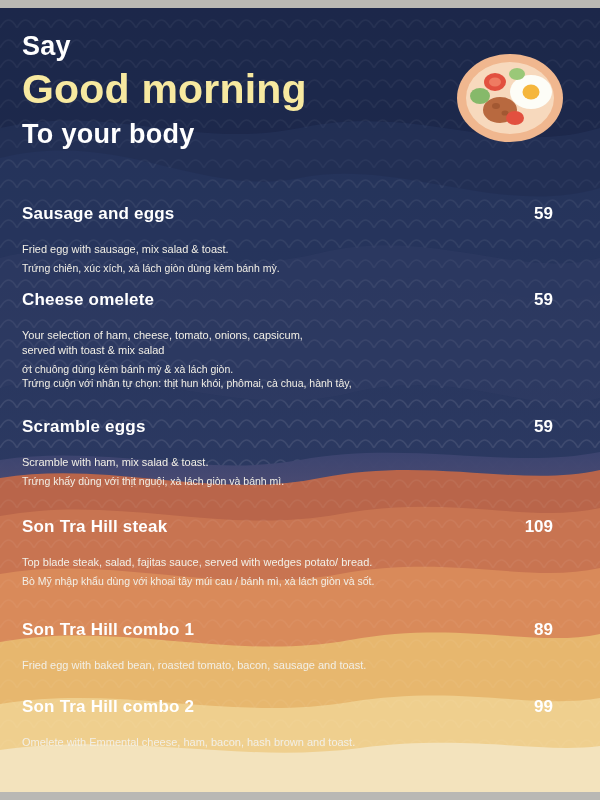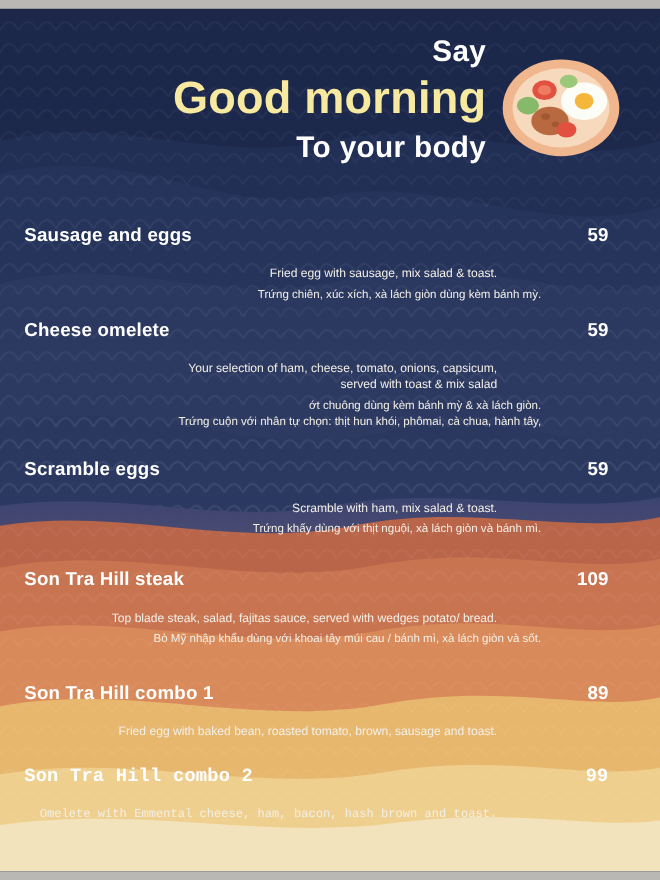--- a/index.html
+++ b/index.html
@@ -14,21 +14,20 @@
     overflow: hidden;
   }
   #menu-card {
     position: absolute;
     left: 0;
     top: 8px;
     width: 600px;
     height: 784px;
     overflow: hidden;
     background: #1d2a4d;
-    text-align: right;
   }
   
   .bg-layer {
     position: absolute;
     left: 0;
     top: 0;
     width: 600px;
     height: 784px;
     pointer-events: none;
   }
@@ -119,21 +118,21 @@
     max-width: 470px;
   }
   .desc-en div, .desc-vi div { white-space: nowrap; }
 
   
   .item.i0 { margin-top: 0px; }
   .item.i1 { margin-top: 14px; }
   .item.i2 { margin-top: 26px; }
   .item.i3 { margin-top: 28px; }
   .item.i4 { margin-top: 32px; }
-  .item.i5 { margin-top: 24px; font-family: Liberation Mono, monospace; }
+  .item.i5 { margin-top: 24px; }
 </style>
 </head>
 <body>
 
 <div id="menu-card">
 
   <div class="bg-layer">
     <svg class="bg-svg" viewBox="0 0 600 784" preserveAspectRatio="none" xmlns="http://www.w3.org/2000/svg">
       <defs>
         <linearGradient id="gNight" x1="0" y1="0" x2="0" y2="1">
@@ -258,21 +257,21 @@
         <div>Bò Mỹ nhập khẩu dùng với khoai tây múi cau / bánh mì, xà lách giòn và sốt.</div>
       </div>
     </div>
 
     <div class="item i4">
       <div class="item-head">
         <div class="item-name">Son Tra Hill combo 1</div>
         <div class="item-price">89</div>
       </div>
       <div class="desc-en">
-        <div>Fried egg with baked bean, roasted tomato, brown, sausage and toast.</div>
+        <div>Fried egg with baked bean, roasted tomato, bacon, sausage and toast.</div>
       </div>
     </div>
 
     <div class="item i5">
       <div class="item-head">
         <div class="item-name">Son Tra Hill combo 2</div>
         <div class="item-price">99</div>
       </div>
       <div class="desc-en">
         <div>Omelete with Emmental cheese, ham, bacon, hash brown and toast.</div>

